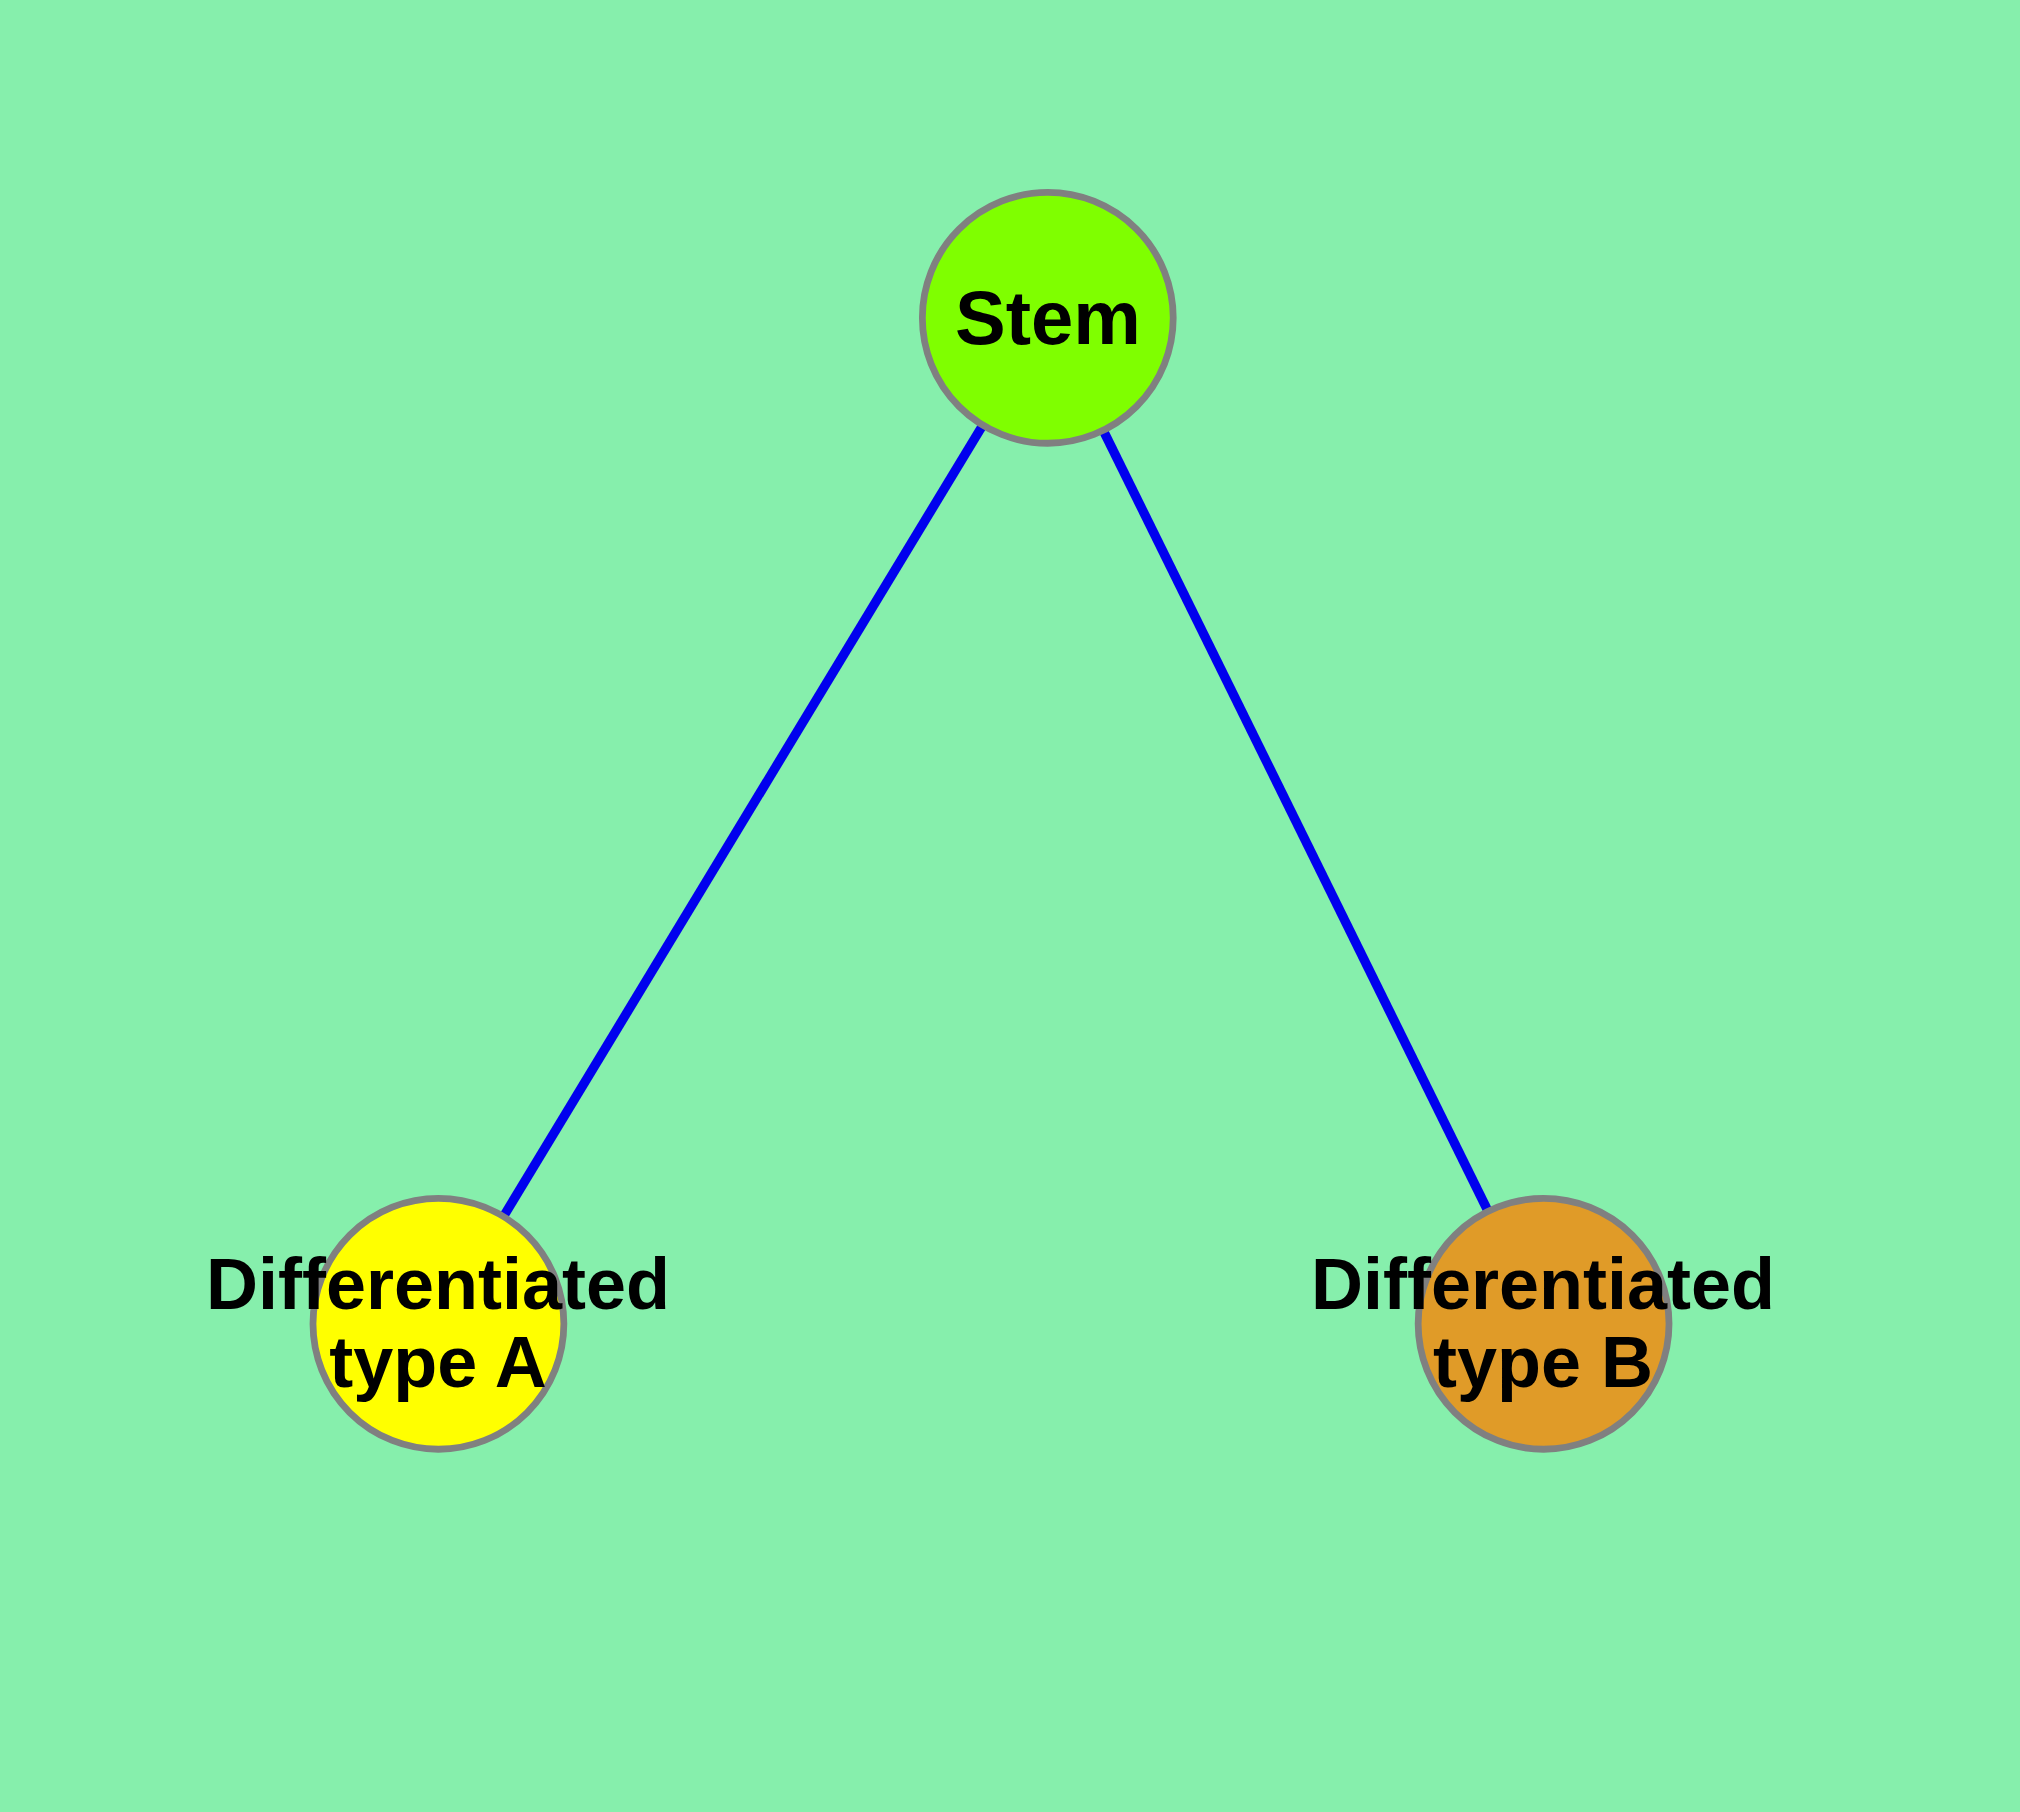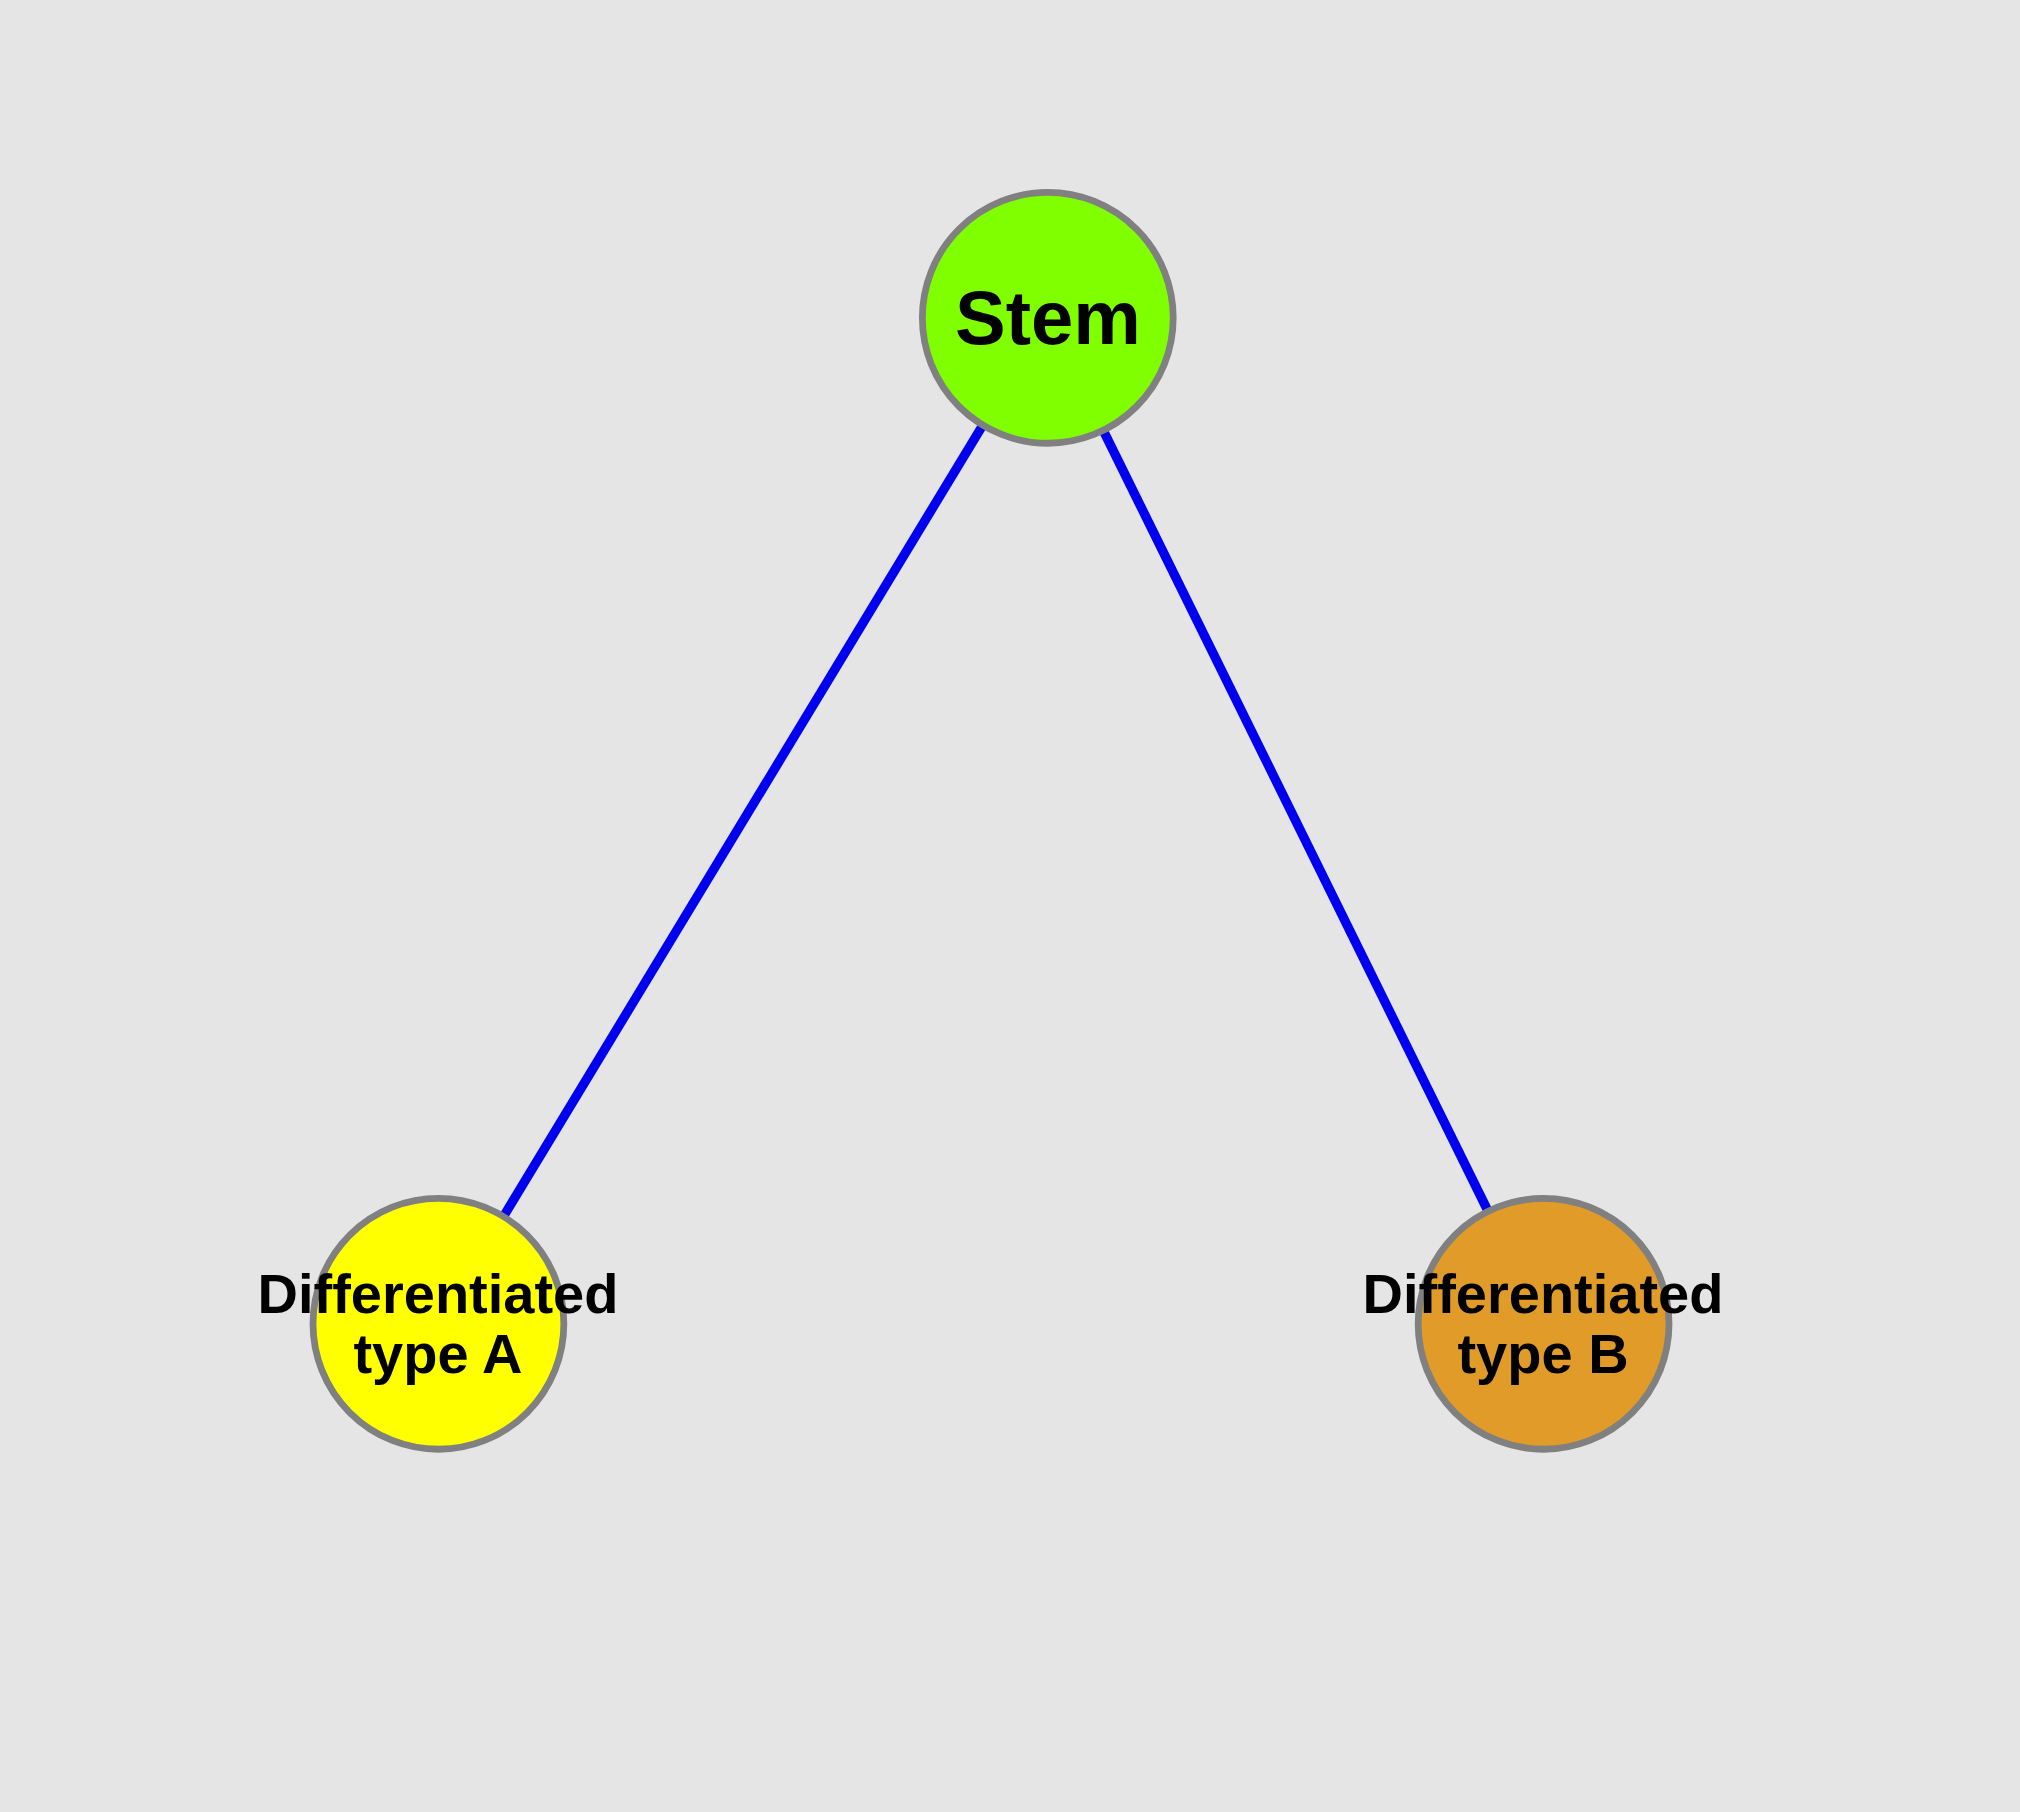--- a/index.html
+++ b/index.html
@@ -5,21 +5,21 @@
 <style>
   html, body {
     margin: 0;
     padding: 0;
     background: #ccccfa;
   }
   #canvas {
     position: relative;
     width: 2021px;
     height: 1812px;
-    background: #e5e5e5;
+    background: #86efac;
     overflow: hidden;
     font-family: "Liberation Sans", "DejaVu Sans", sans-serif;
   }
   #graph-svg {
     position: absolute;
     left: 0;
     top: 0;
     width: 2021px;
     height: 1812px;
   }
@@ -30,21 +30,21 @@
     color: #000000;
     line-height: 1.08;
     white-space: pre;
     pointer-events: none;
     transform: translate(-50%, -50%);
   }
   .label-stem {
     font-size: 76px;
   }
   .label-branch {
-    font-size: 56px;
+    font-size: 72px;
   }
 </style>
 </head>
 <body>
 
 <div id="canvas">
 
   <svg id="graph-svg" viewBox="0 0 2384 2138">
 
     <line x1="1159.3220741394282" y1="501.587897074407" x2="593.6779258605718" y2="1435.412102925593" stroke="#0000ee" stroke-width="11" stroke-linecap="butt"></line>

